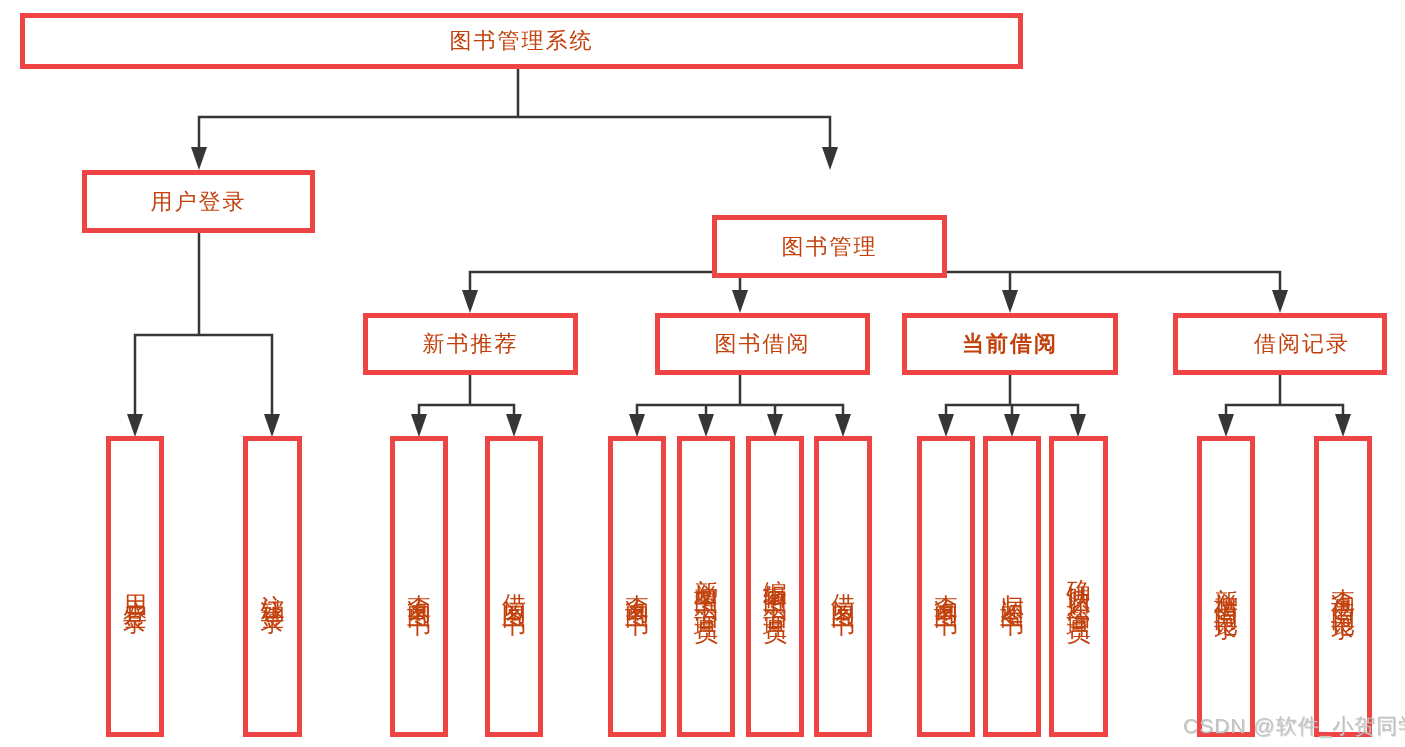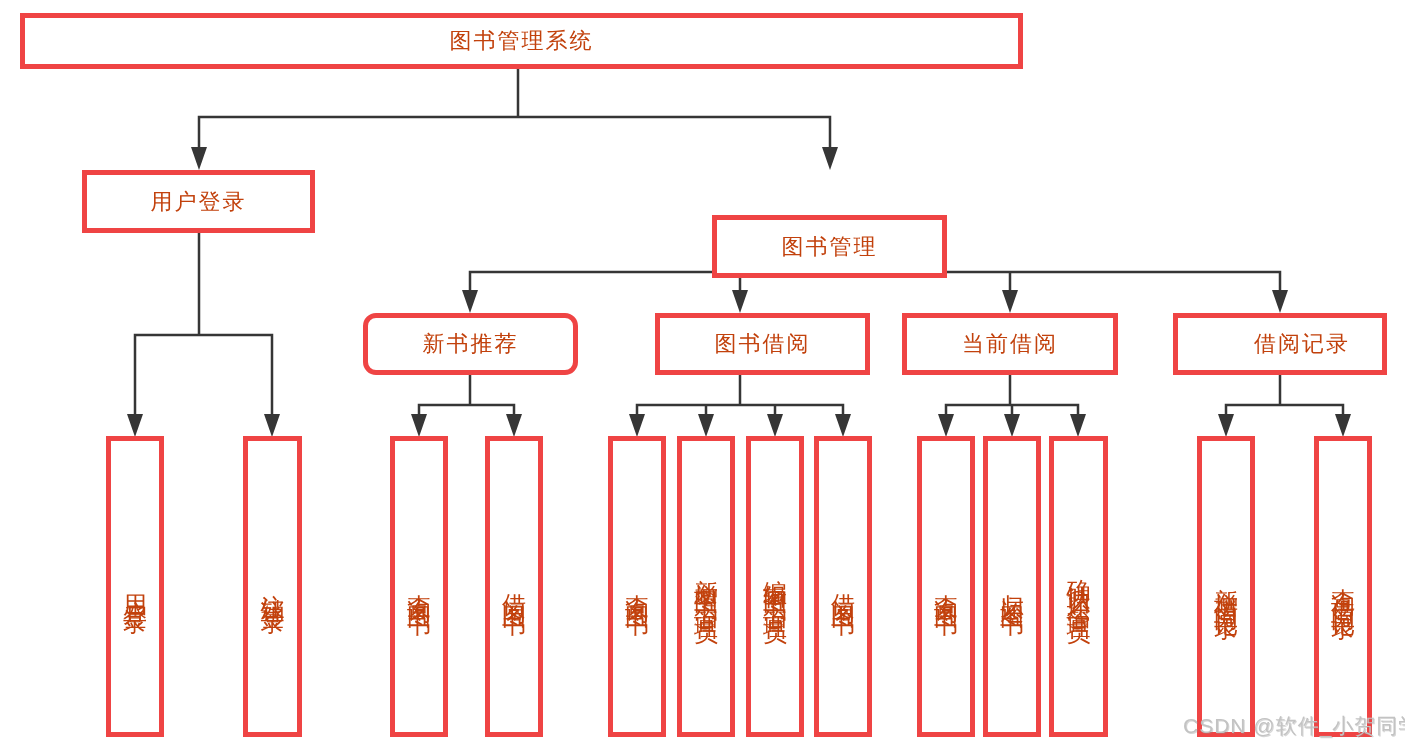--- a/index.html
+++ b/index.html
@@ -92,23 +92,23 @@
         <path d="M1218,414 L1234,414 L1226,437 Z"></path>
         <path d="M1335,414 L1351,414 L1343,437 Z"></path>
       </g>
   </svg>
 
   <div class="node h-node" style="left:20px; top:13px; width:1003px; height:56px;">图书管理系统</div>
 
   <div class="node h-node" style="left:82px; top:170px; width:233px; height:63px;">用户登录</div>
   <div class="node h-node" style="left:712px; top:170px; width:235px; height:63px;margin-top:45px;">图书管理</div>
 
-  <div class="node h-node" style="left:363px; top:313px; width:215px; height:62px;border-radius:13px;">新书推荐</div>
+  <div class="node h-node" style="left:363px; top:313px; width:215px; height:62px;">新书推荐</div>
   <div class="node h-node" style="left:633px; top:313px; width:215px; height:62px;margin-left:22px;">图书借阅</div>
-  <div class="node h-node" style="left:902px; top:313px; width:216px; height:62px;">当前借阅</div>
+  <div class="node h-node" style="left:902px; top:313px; width:216px; height:62px;font-weight:bold;">当前借阅</div>
   <div class="node h-node" style="left:1173px; top:313px; width:214px; height:62px;padding-left:44px;">借阅记录</div>
 
   <div class="node v-node" style="left:106px; top:436px; width:58px; height:301px;">用户登录</div>
   <div class="node v-node" style="left:243px; top:436px; width:59px; height:301px;">注销登录</div>
 
   <div class="node v-node" style="left:390px; top:436px; width:58px; height:301px;">查询图书</div>
   <div class="node v-node" style="left:485px; top:436px; width:58px; height:301px;">借阅图书</div>
 
   <div class="node v-node" style="left:608px; top:436px; width:58px; height:301px;">查询图书</div>
   <div class="node v-node" style="left:677px; top:436px; width:58px; height:301px;">新增图书（管理员）</div>

